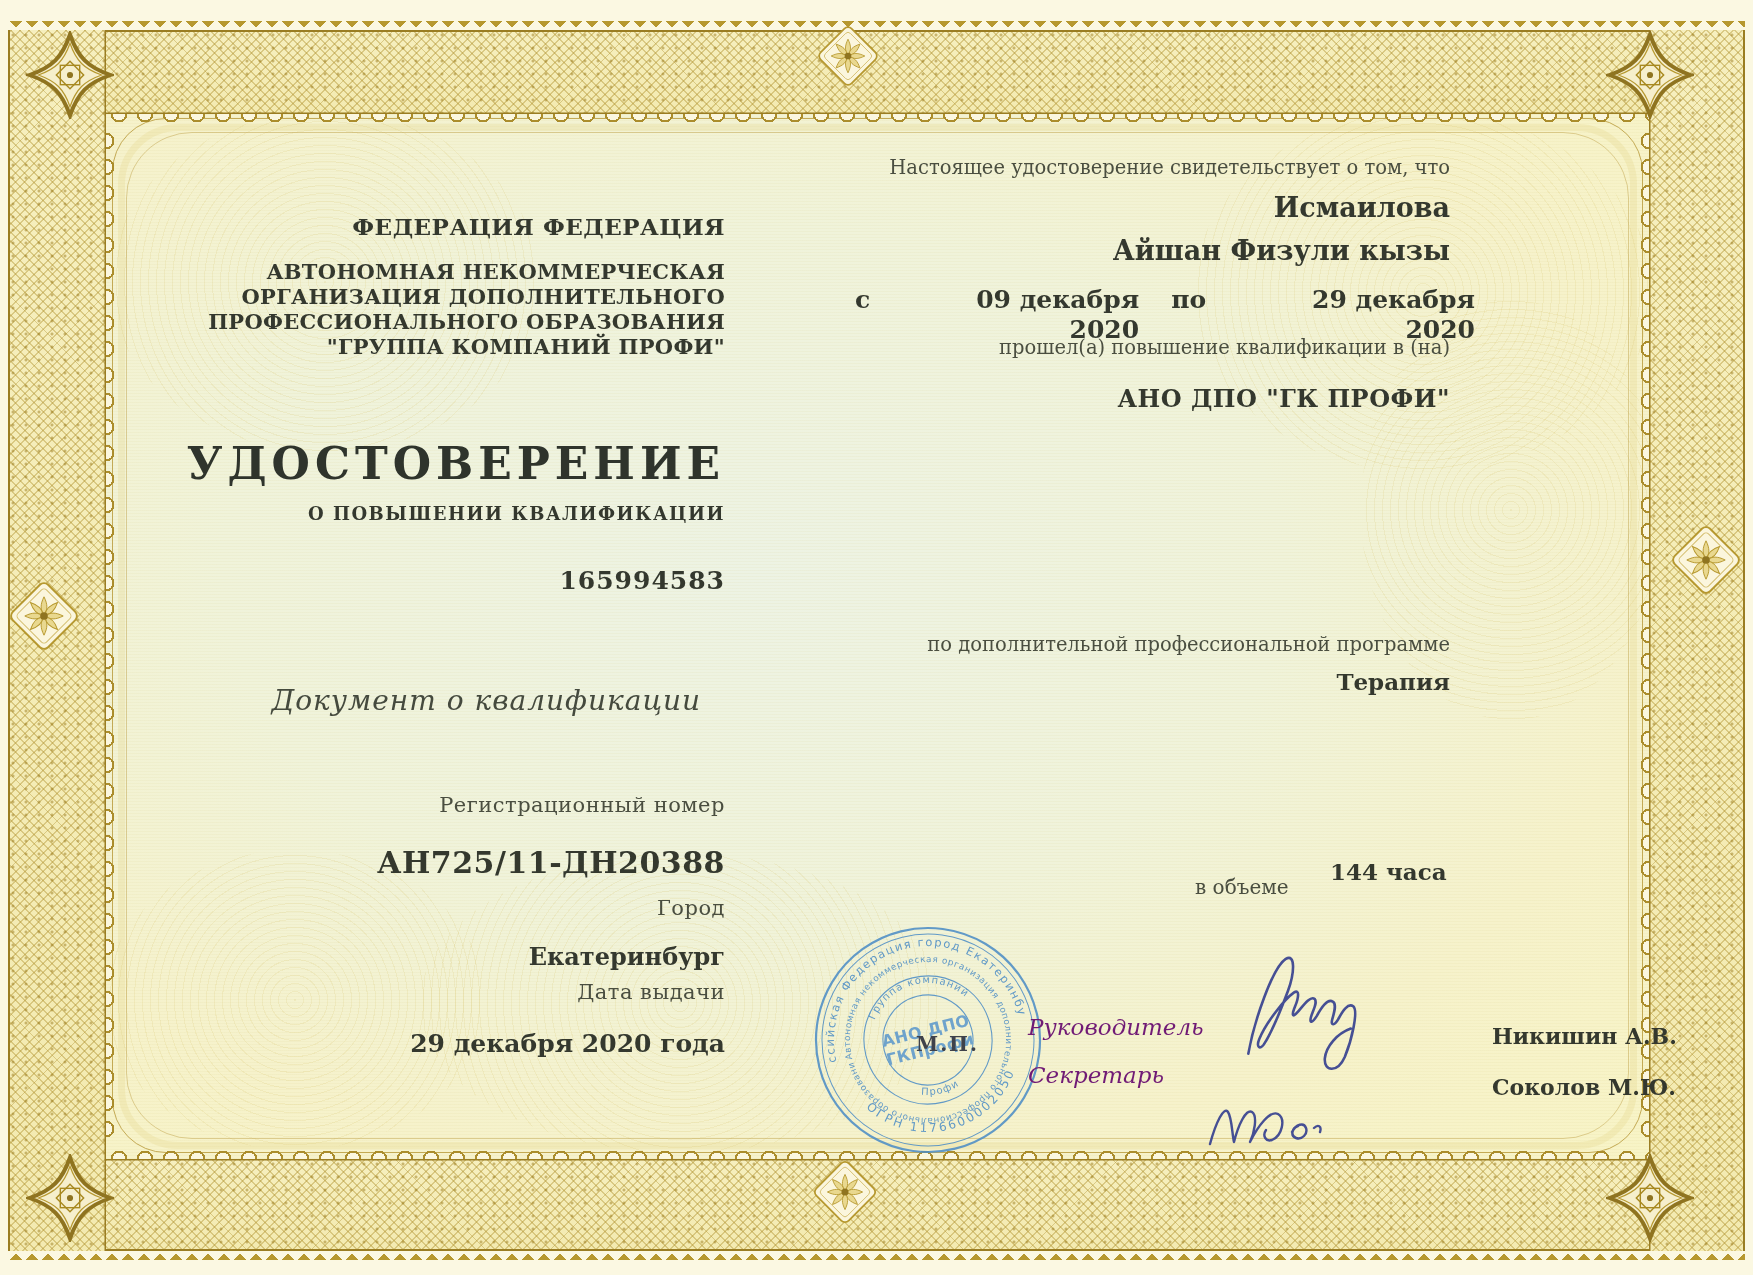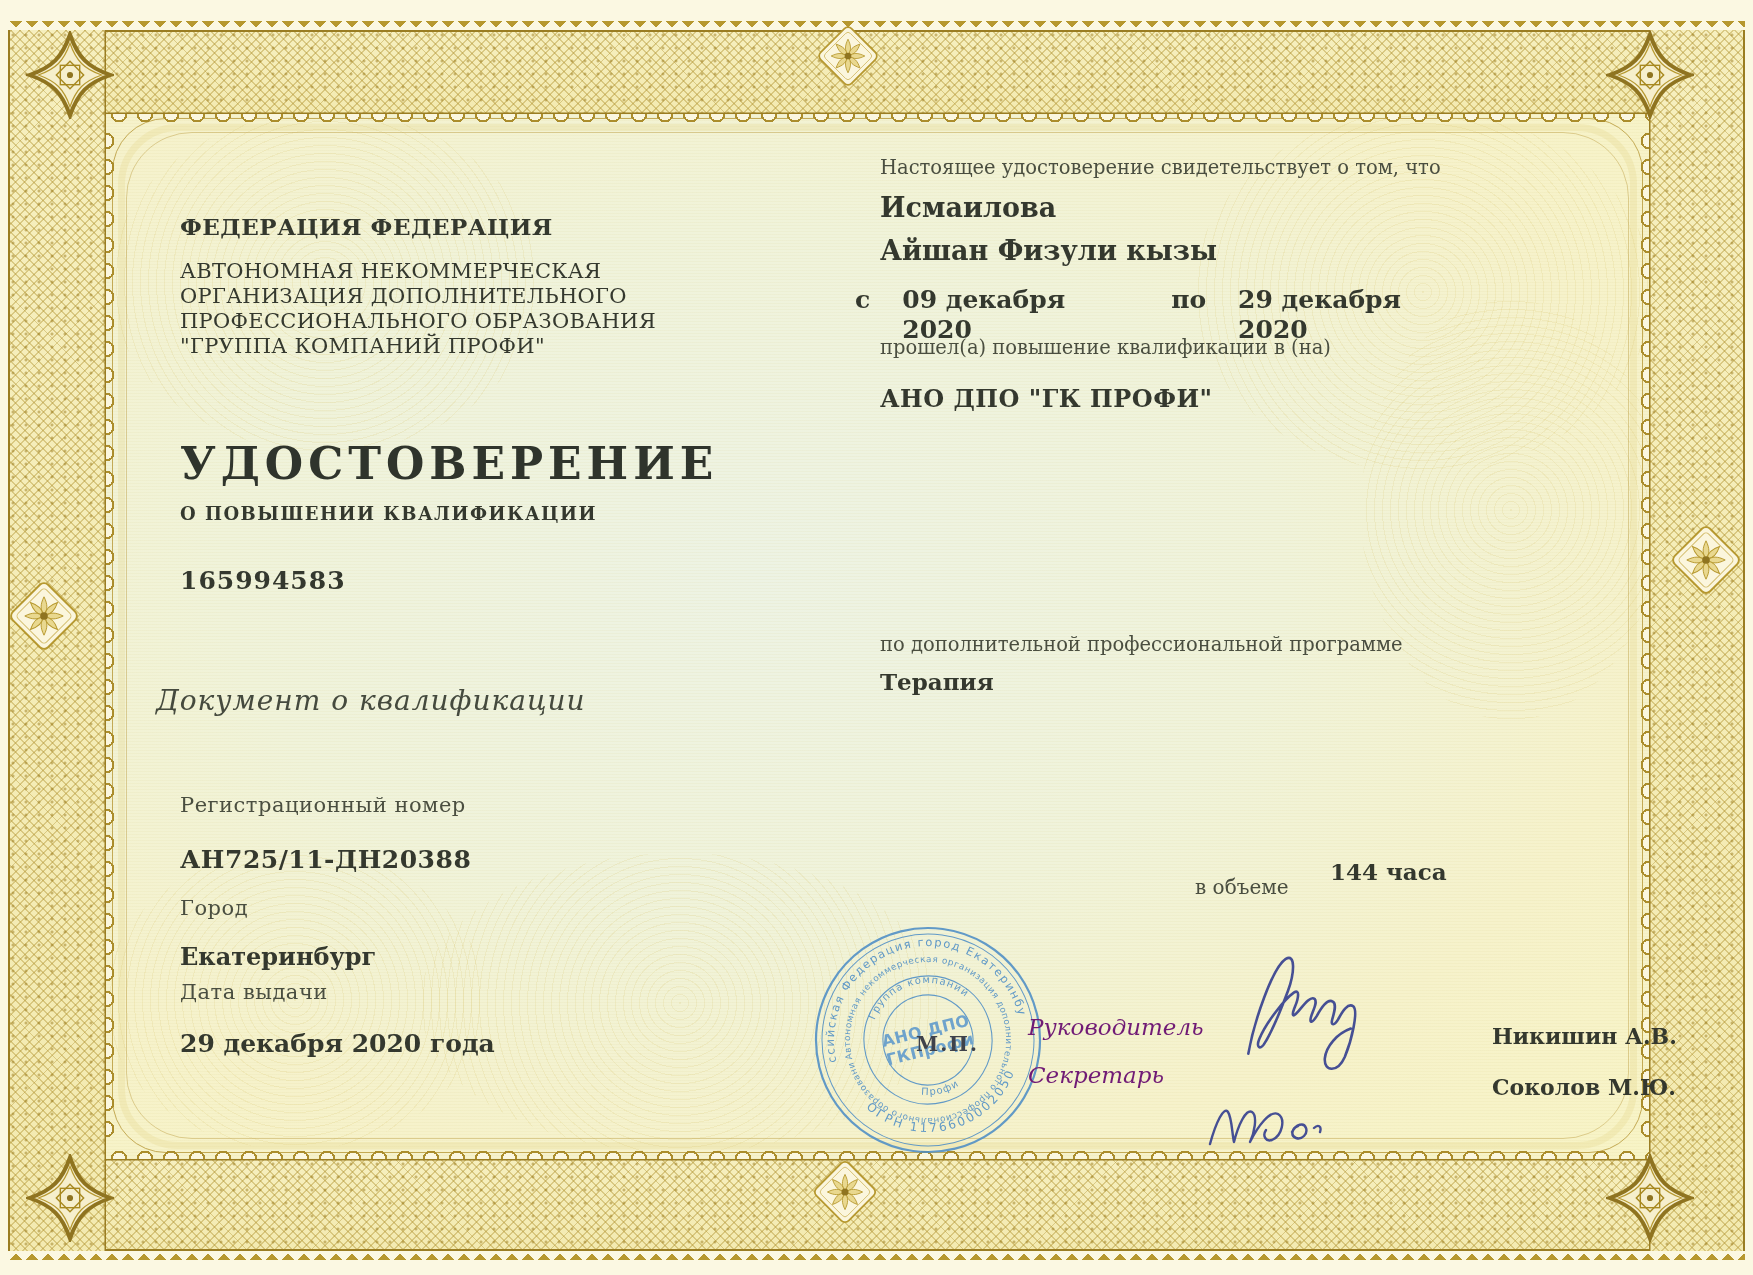--- a/index.html
+++ b/index.html
@@ -58,32 +58,32 @@
   .scallop-right{right:104px;top:128px;bottom:130px;width:14px;
     background:radial-gradient(circle 9px at 14px 50%, #fbf7df 0 6.5px, #ab8d2c 6.5px 8.5px, transparent 8.5px) 0 0/14px 26px repeat-y;}
   .saw{position:absolute;left:8px;right:8px;height:9px;
     background:
       linear-gradient(135deg, var(--gold-mid) 25%, transparent 25%) -8px 0/16px 9px repeat-x,
       linear-gradient(225deg, var(--gold-mid) 25%, transparent 25%) -8px 0/16px 9px repeat-x;}
   .saw-top{top:21px;}
   .saw-bottom{bottom:15px;transform:scaleY(-1);}
   .corner,.medallion{position:absolute;}
   
-  .txt{position:absolute;text-align:left;line-height:1.2;}
+  .txt{position:absolute;text-align:right;line-height:1.2;}
   .left-col-item{left:180px;width:545px;}
   .right-col-item{left:880px;width:570px;}
   .t-country{top:213px;font-size:23px;font-weight:600;letter-spacing:.5px;}
-  .t-org{top:259px;font-size:21px;font-weight:400;line-height:25px;letter-spacing:.3px;}
+  .t-org{top:259px;font-size:21px;font-weight:700;line-height:25px;letter-spacing:.3px;}
   .t-title{top:438px;font-size:44px;font-weight:700;letter-spacing:5px;color:#2f342c;}
   .t-subtitle{top:503px;font-size:18px;font-weight:600;letter-spacing:1.5px;text-transform:uppercase;}
   .t-number{top:566px;font-size:25px;font-weight:600;letter-spacing:1px;}
   .t-dockind{top:684px;font-size:28px;font-style:italic;color:#454a3e;letter-spacing:1px;transform:translateX(-24px);}
   .t-label{font-size:21px;color:var(--ink-soft);letter-spacing:.5px;}
   .t-reglabel{top:793px;}
-  .t-regnum{top:845px;font-size:25px;font-weight:600;letter-spacing:.5px;}
+  .t-regnum{top:845px;font-size:30px;font-weight:600;letter-spacing:.5px;}
   .t-citylabel{top:896px;}
   .t-city{top:943px;font-size:24px;font-weight:600;}
   .t-datelabel{top:980px;}
   .t-date{top:1029px;font-size:25px;font-weight:600;}
   .t-intro{top:156px;font-size:19.5px;color:var(--ink-soft);}
   .t-surname{top:192px;font-size:27px;font-weight:600;}
   .t-name{top:235px;font-size:27px;font-weight:600;}
   .t-period{top:285px;left:855px;width:620px;display:flex;justify-content:center;gap:32px;
     font-size:25px;font-weight:600;}
   .t-completed{top:336px;font-size:19.5px;color:var(--ink-soft);}

